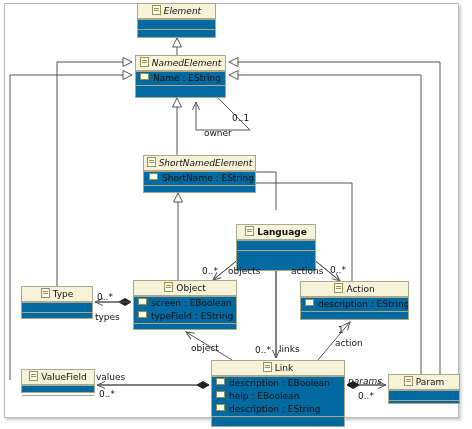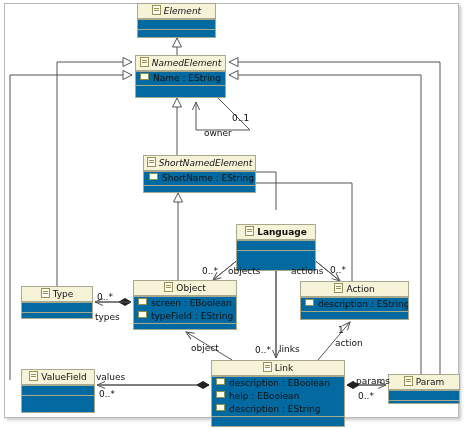--- a/index.html
+++ b/index.html
@@ -165,21 +165,21 @@
     </div>
     <div class="uml-class" style="left: 211px; top: 360px; width: 134px; height: 67px;">
       <div class="uml-title"><span class="ico"></span><span>Link</span></div>
       <div class="compartment" style="height: 39px;">
         <div class="attr-row"><span class="aico"></span><span>description : EBoolean</span></div>
         <div class="attr-row"><span class="aico"></span><span>help : EBoolean</span></div>
         <div class="attr-row"><span class="aico"></span><span>description : EString</span></div>
       </div>
       <div class="compartment empty-comp" style="flex: 1 1 0%; height: 8px;"></div>
     </div>
-    <div class="uml-class" style="left: 21px; top: 369px; width: 74px; height: 44px;">
+    <div class="uml-class" style="left: 21px; top: 369px; width: 74px; height: 24px;">
       <div class="uml-title"><span class="ico"></span><span>ValueField</span></div>
       <div class="compartment" style="height: 9px;"></div>
       <div class="compartment empty-comp" style="flex: 1 1 0%; height: 8px;"></div>
     </div>
     <div class="uml-class" style="left: 388px; top: 374px; width: 72px; height: 30px;">
       <div class="uml-title"><span class="ico"></span><span>Param</span></div>
       <div class="compartment" style="height: 9px;"></div>
       <div class="compartment empty-comp" style="flex: 1 1 0%; height: 8px;"></div>
     </div>
   </div>
@@ -192,15 +192,15 @@
     <div class="edge-label" style="left: 330px; top: 265px;">0..*</div>
     <div class="edge-label" style="left: 97px; top: 292px;">0..*</div>
     <div class="edge-label" style="left: 95px; top: 312px;">types</div>
     <div class="edge-label" style="left: 338px; top: 325px;">1</div>
     <div class="edge-label" style="left: 335px; top: 338px;">action</div>
     <div class="edge-label" style="left: 191px; top: 343px;">object</div>
     <div class="edge-label" style="left: 255px; top: 345px;">0..*</div>
     <div class="edge-label" style="left: 270px; top: 344px; margin-left: 9px;">links</div>
     <div class="edge-label" style="left: 96px; top: 372px;">values</div>
     <div class="edge-label" style="left: 99px; top: 389px;">0..*</div>
-    <div class="edge-label" style="left: 356px; top: 376px;">params</div>
+    <div class="edge-label" style="left: 348px; top: 376px; font-style: italic;">params</div>
     <div class="edge-label" style="left: 358px; top: 391px;">0..*</div>
   </div>
 
 </body></html>

